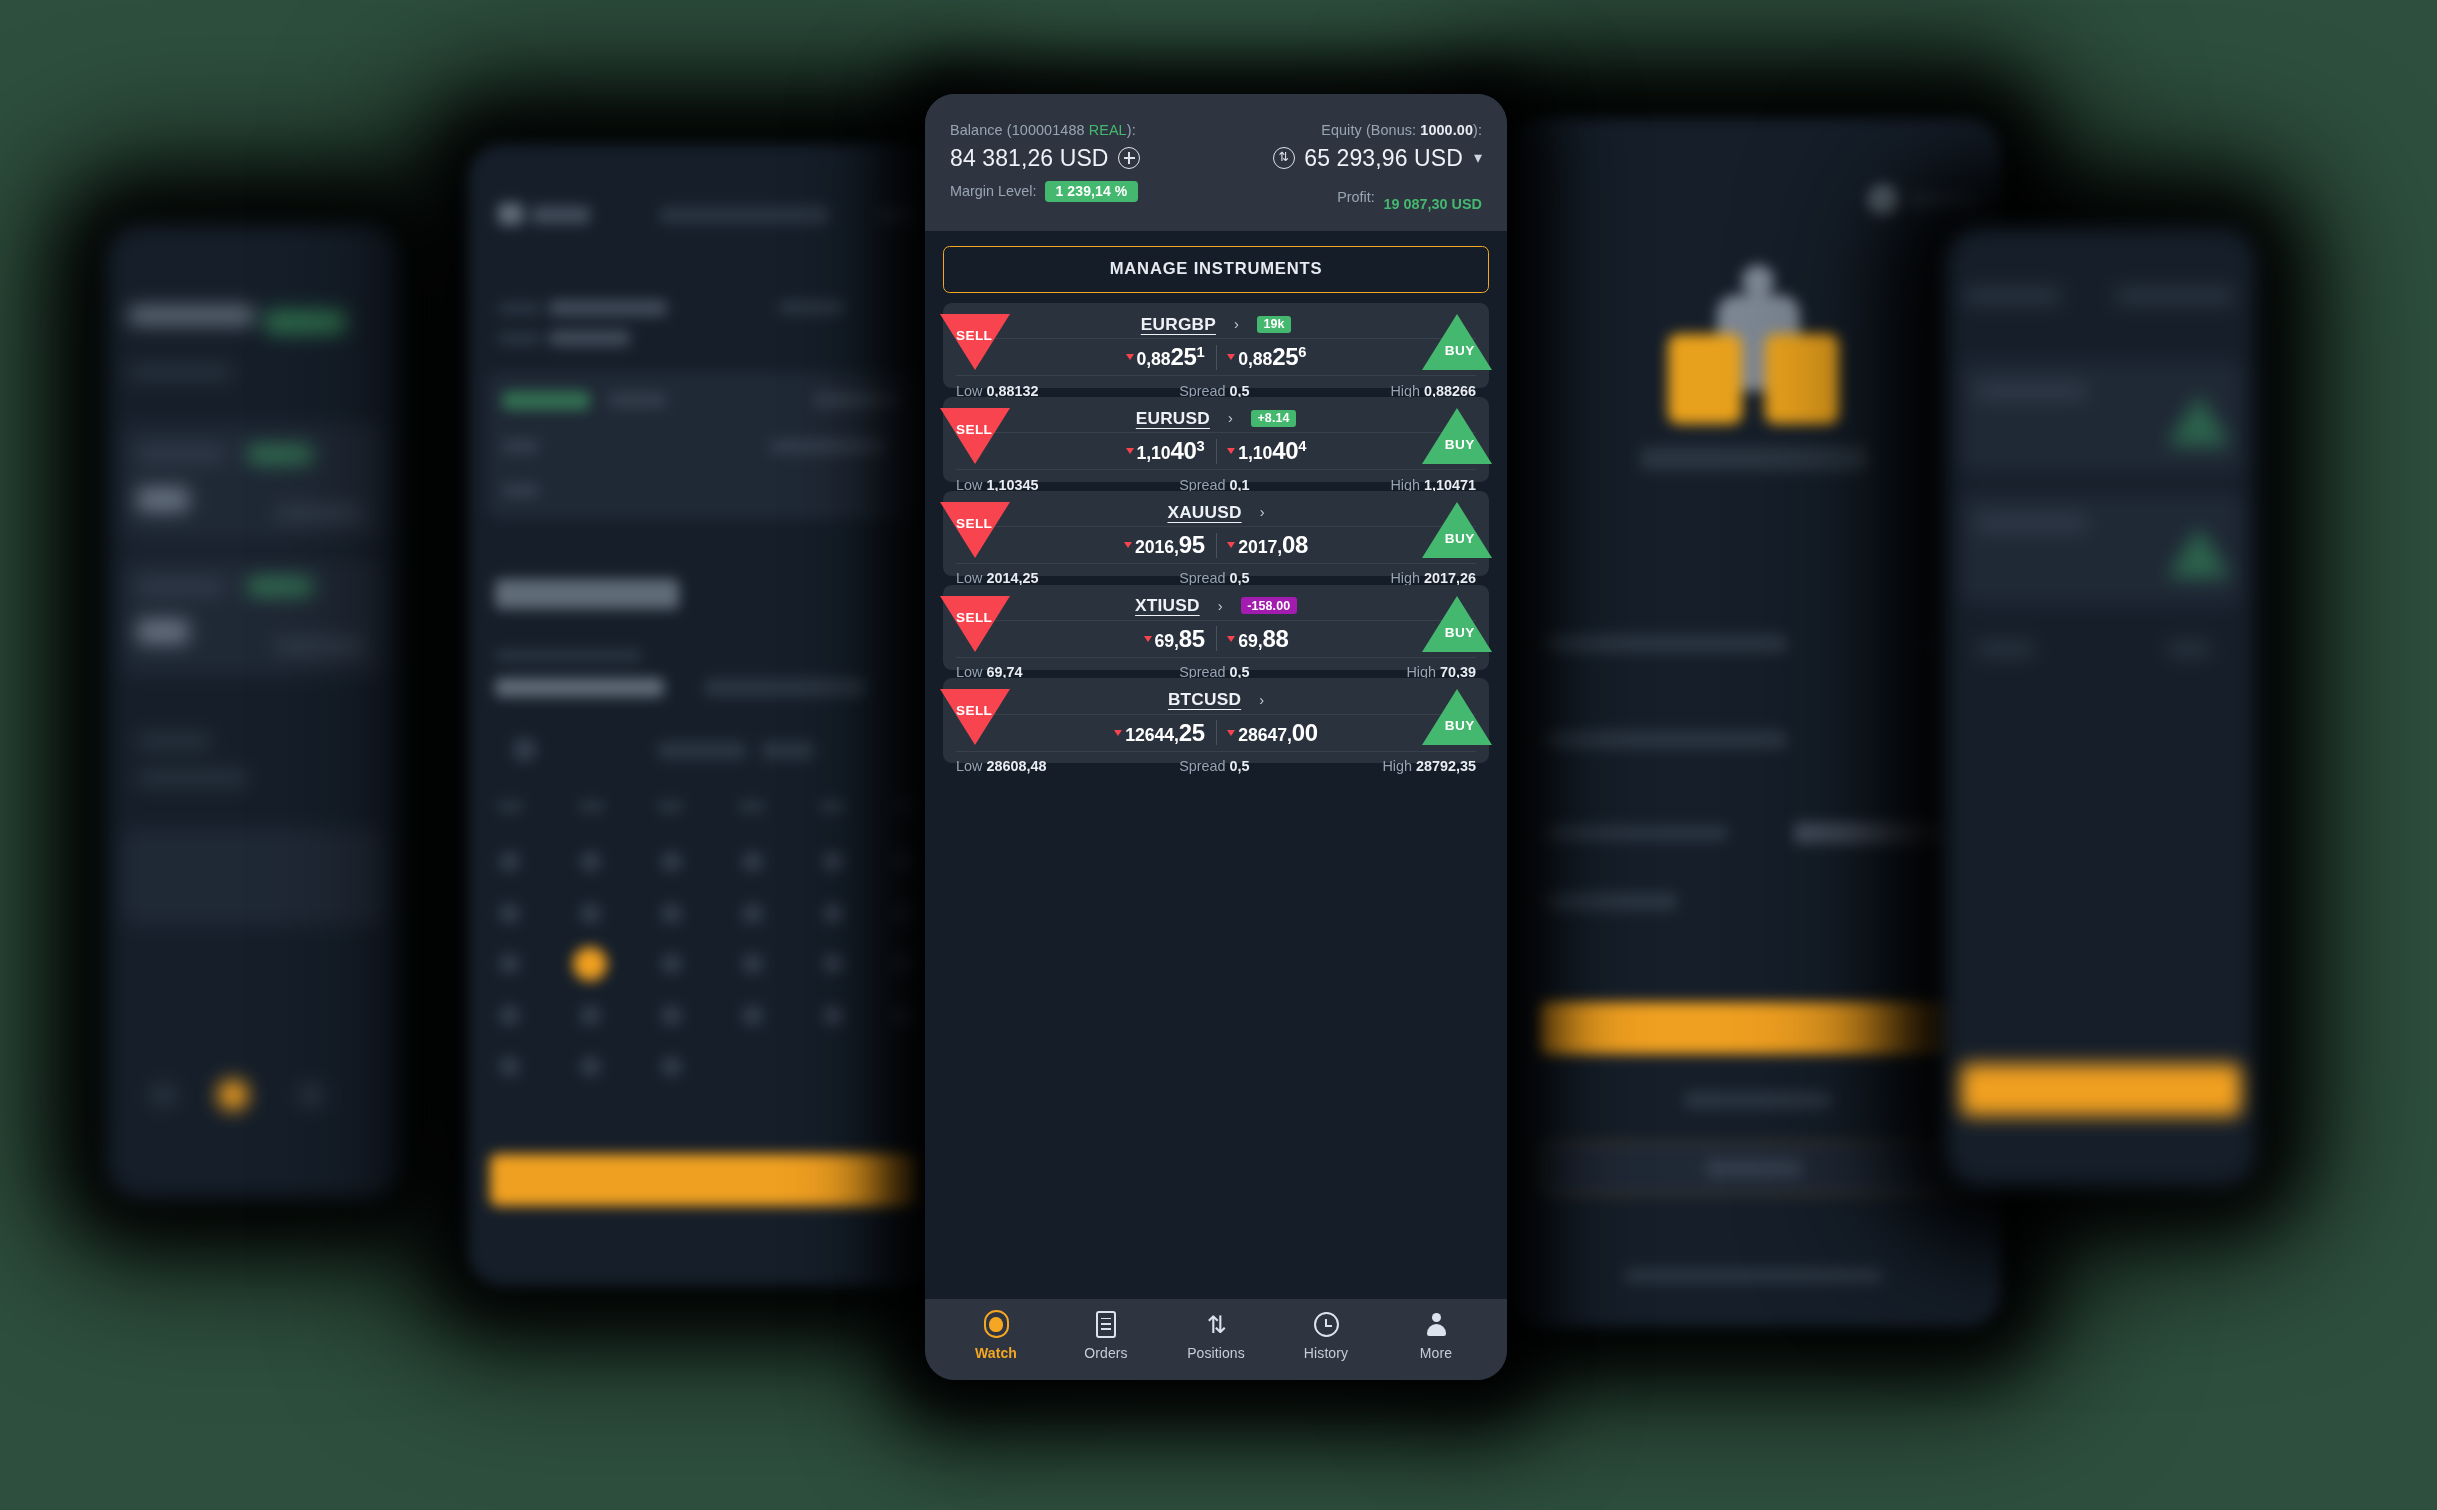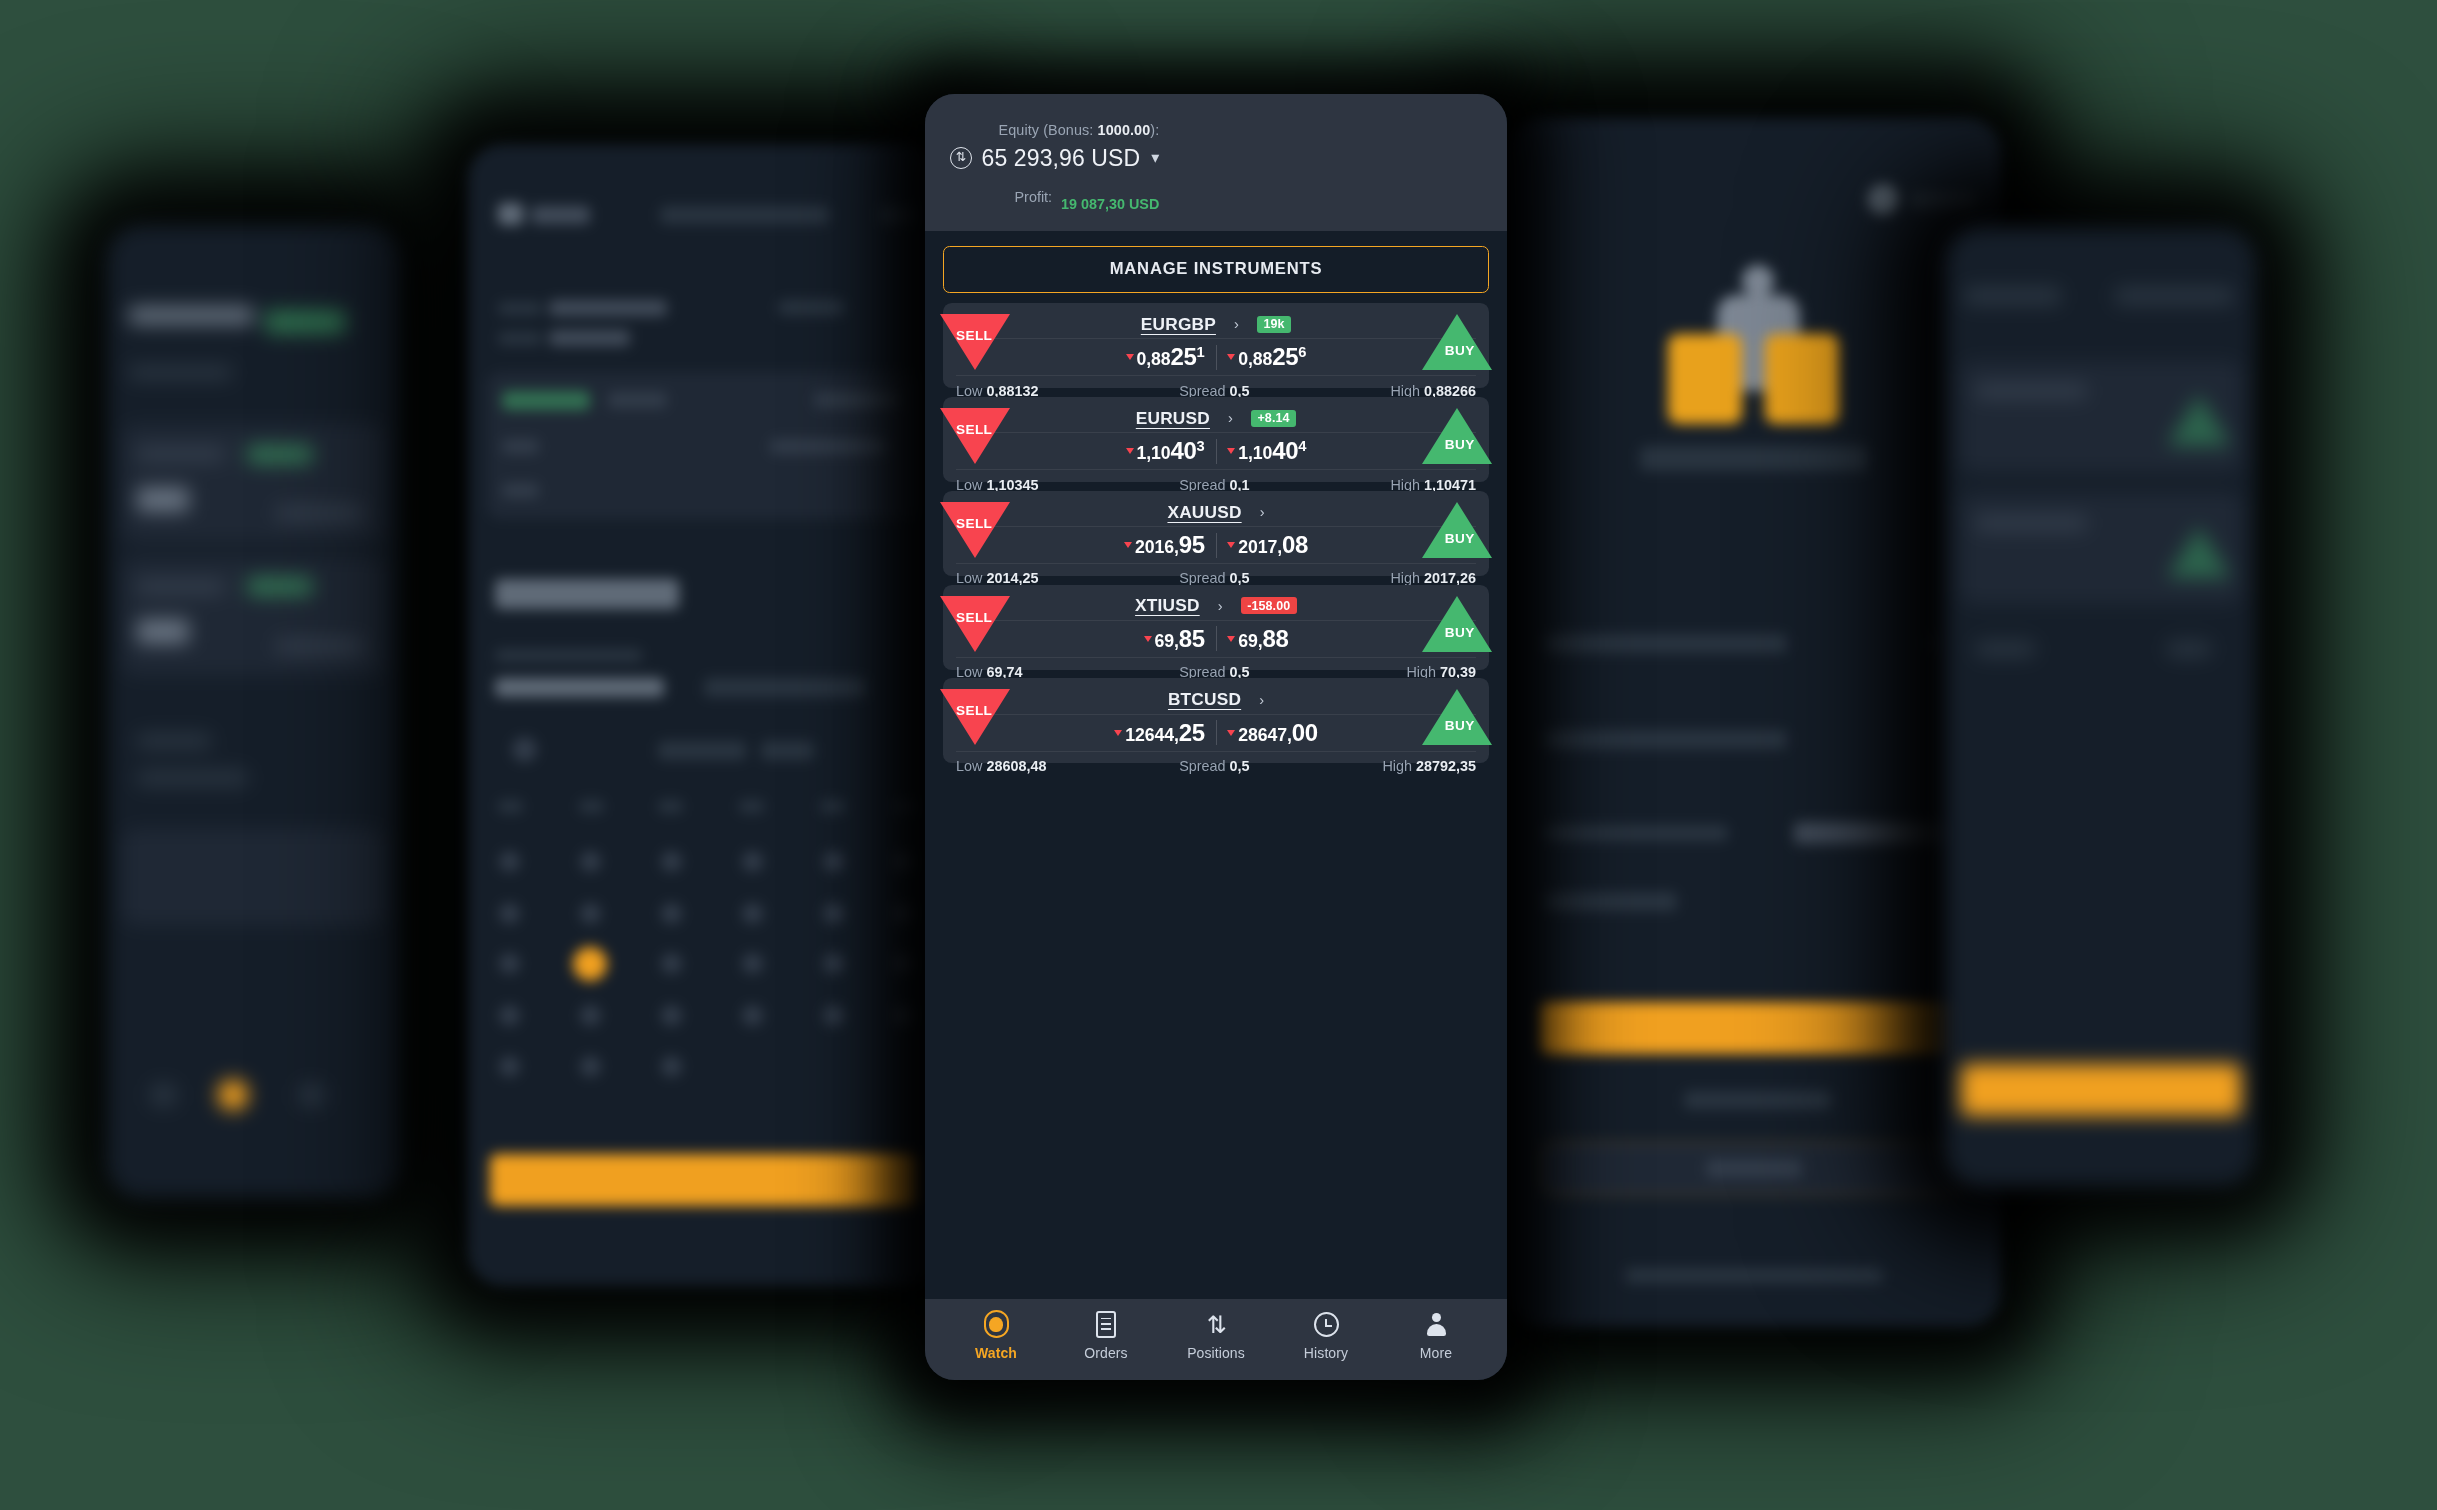--- a/index.html
+++ b/index.html
@@ -108,21 +108,21 @@
     padding:8.8px 13.3px 0 13.3px; position:relative; height:85px;
   }
   .inst-top{ display:flex; align-items:center; justify-content:center; gap:18px; height:25px; }
   .inst-symbol{
     font-size:17.3px; font-weight:700; color:#eef1f6; letter-spacing:0.2px;
     text-decoration:underline; text-underline-offset:3.7px; text-decoration-thickness:1.2px;
   }
   .inst-arrow{ color:#c2cad6; font-size:14.7px; font-weight:400; }
   .badge{ font-size:12.5px; font-weight:700; color:#fff; padding:1.5px 6.6px; border-radius:2.9px; letter-spacing:0.1px; }
   .badge.up{ background:#45b86f; }
-  .badge.down{ background:#ef4444; }
+  .badge.down{ background:#a21caf; }
 
   .inst-mid{
     display:flex; align-items:center; justify-content:center; gap:0;
     height:37px; margin-top:1.5px;
     border-top:0.7px solid rgba(255,255,255,.07);
   }
   .price{ display:flex; align-items:baseline; color:#ffffff; white-space:nowrap; }
   .price .tri{
     width:0;height:0;border-left:4.4px solid transparent;border-right:4.4px solid transparent;
     border-top:6.6px solid #f8444f; align-self:center; margin-right:2.9px;
@@ -315,20 +315,34 @@
     <div class="blur-line dim" style="left:29.5px;top:413px;width:59px;height:16px;"></div>
     <div class="blur-line dim" style="left:221px;top:413px;width:44px;height:16px;"></div>
     <div class="blur-orange" style="left:14.7px;top:836px;width:280px;height:52px;"></div>
   </div>
 
   <div id="phone">
 
     <div class="acct-header">
       <div class="acct-cols">
 
+        <div class="acct-col left">
+          <div class="acct-label"><span>Balance (100001488 </span><span class="real">REAL</span><span>):</span></div>
+          <div class="acct-value-row">
+            <span class="acct-value">84 381,26 USD</span>
+            <span class="circle-icon">
+                <i class="plus-h"></i>
+                <i class="plus-v"></i>
+              </span>
+          </div>
+          <div class="acct-sub">
+            <span>Margin Level:</span>
+            <span class="pill-green">1 239,14 %</span>
+          </div>
+        </div>
 
         <div class="acct-col right">
           <div class="acct-label"><span>Equity (Bonus: </span><b>1000.00</b><span>):</span></div>
           <div class="acct-value-row">
             <span class="transfer-icon">⇅</span>
             <span class="acct-value">65 293,96 USD</span>
             <span class="chev">▾</span>
           </div>
           <div class="acct-sub">
             <span>Profit:</span>

